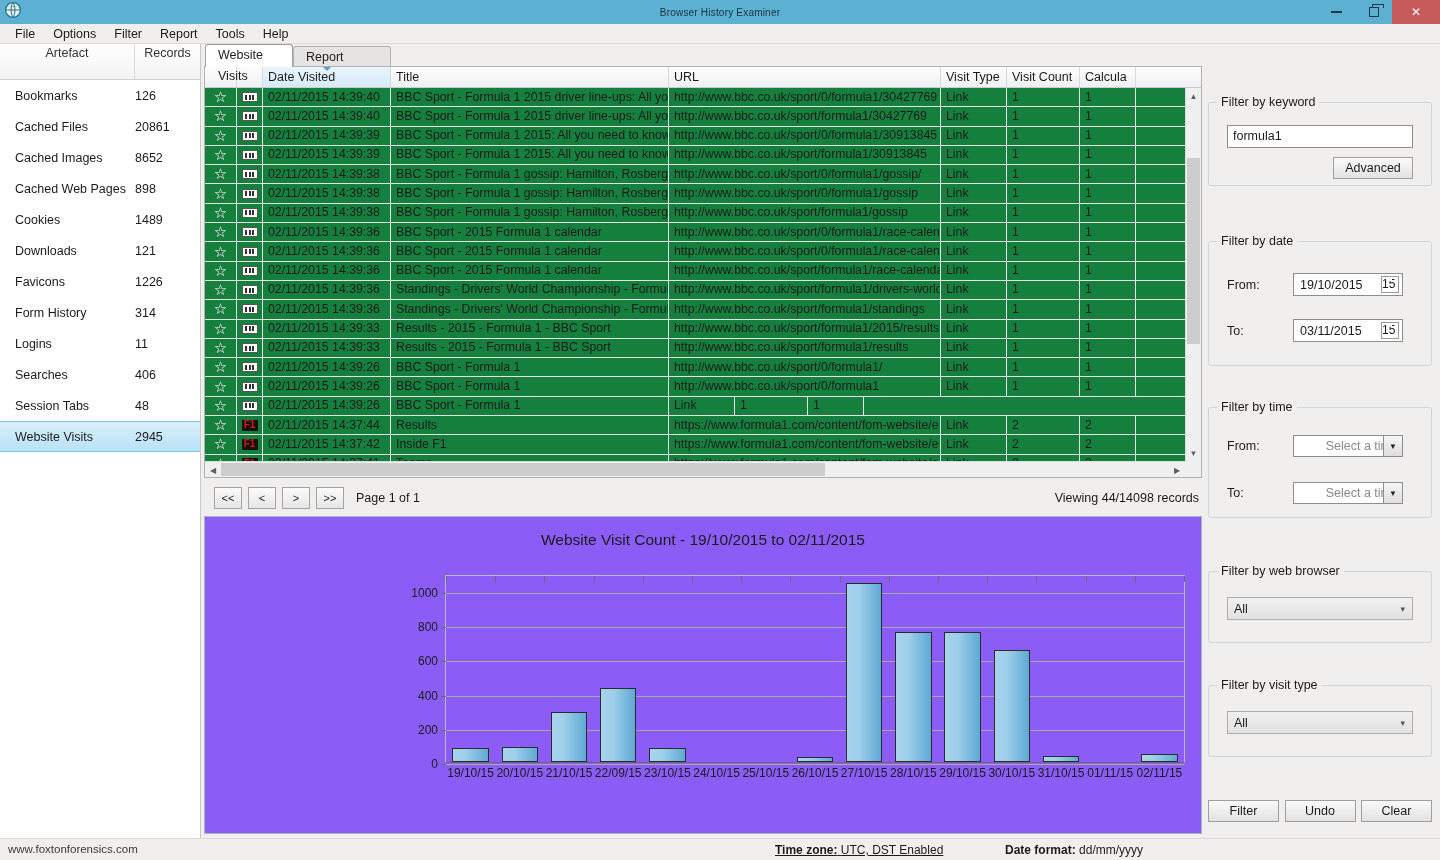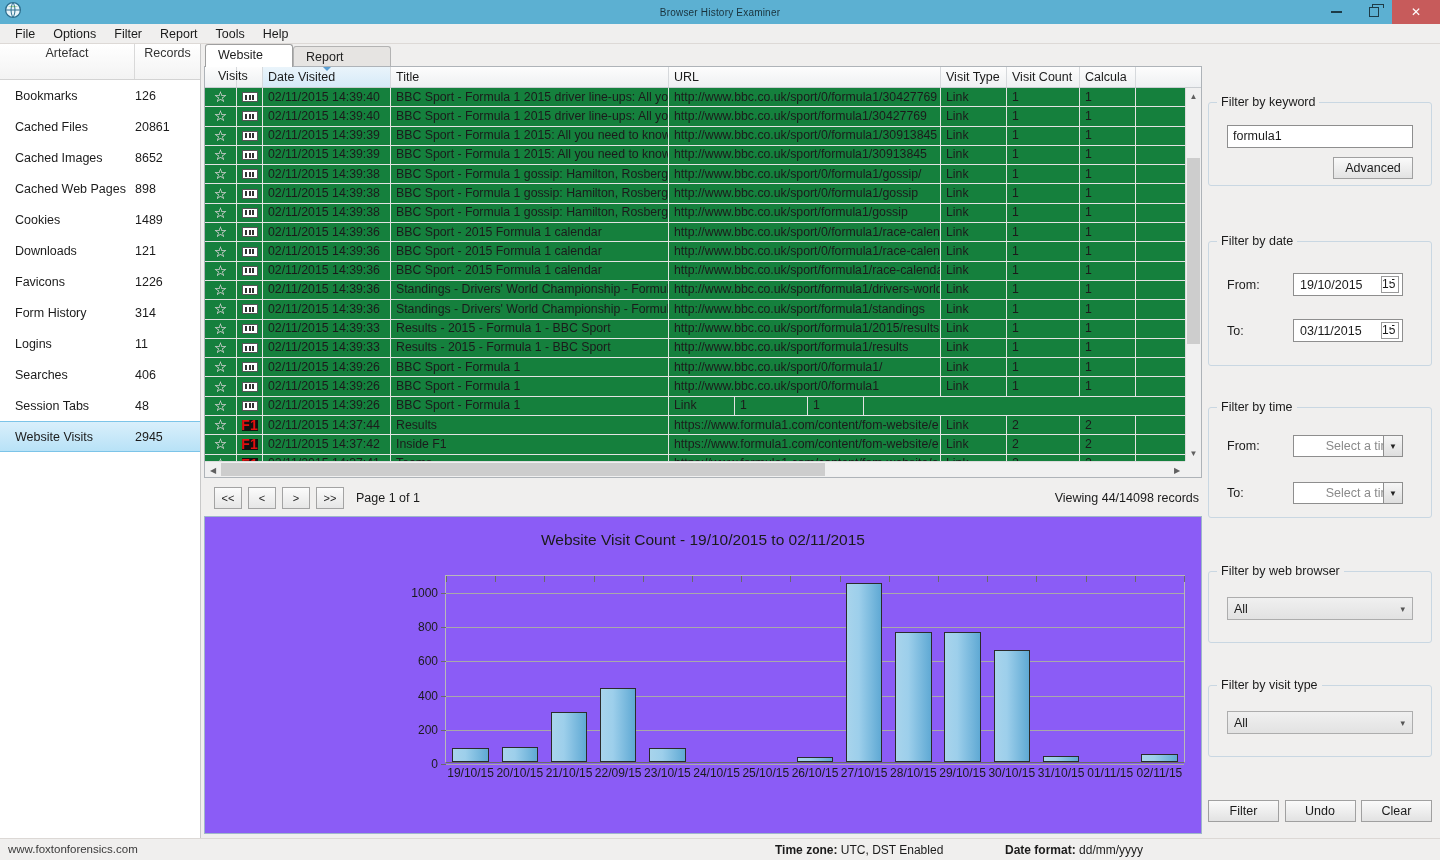--- a/index.html
+++ b/index.html
@@ -85,21 +85,21 @@
   #grid-body { position:absolute; top:21px; left:0; right:16px; bottom:16px; overflow:hidden; }
   .grow { display:flex; height:19.3px; border-bottom:1px solid #e3e3e3; align-items:center; }
   .gc { font-size:12.3px; line-height:18px; padding-left:5px; border-right:1px solid #e3e3e3;
     overflow:hidden; white-space:nowrap; height:19.3px; }
   .gc.c-star,.gc.c-ico { padding:0; display:flex; align-items:center; justify-content:center; }
   .star { color:#d9d9d9; font-size:15px; text-shadow:0 0 0 #bbb; }
   .badge-abc { width:16px;height:10px;background:#fff;border:1px solid #555;
     display:flex;align-items:center;justify-content:center; }
   .badge-abc i { display:block;width:2px;height:5px;background:#333;margin:0 .7px;font-style:normal; }
   .badge-f1 { width:16px;height:11px;background:#111;display:flex;align-items:center;justify-content:center; }
-  .badge-f1 b { color:#e2100f; font-size:14px; line-height:1; }
+  .badge-f1 b { color:#e2100f; font-size:10px; line-height:1; }
 
   
   #vscroll { position:absolute; right:0; top:21px; bottom:16px; width:16px;
     background:#f0f0f0; border-left:1px solid #dcdcdc; }
   #vscroll .arr { height:16px; display:flex; align-items:center; justify-content:center;
     font-size:8px; color:#606060; }
   #vscroll .thumb { position:absolute; left:1px; right:1px; top:70px; height:186px; background:#cdcdcd; }
   #hscroll { position:absolute; left:0; right:16px; bottom:0; height:16px; background:#f0f0f0;
     border-top:1px solid #dcdcdc; }
   #hscroll .arr { position:absolute; width:16px; height:16px; top:0; display:flex;
@@ -155,21 +155,21 @@
     background:linear-gradient(#f6f6f6,#dedede); border-left:1px solid #8e8e8e;
     display:flex; align-items:center; justify-content:center; font-size:8px; color:#222; }
   .combo { height:23px; background:linear-gradient(#f0f0f0,#e2e2e2); border:1px solid #adadad;
     display:flex; align-items:center; padding-left:6px; font-size:12.5px; position:relative; }
   .combo .chev { position:absolute; right:7px; font-size:9px; color:#555; }
 
   
   #statusbar { position:absolute; left:0; right:0; bottom:0; height:22px;
     background:#f0efee; border-top:1px solid #dcd8d5; font-size:12px; }
   #statusbar .left { position:absolute; left:8px; top:4px; color:#3a3a3a; font-size:11.5px; }
-  #statusbar .mid { position:absolute; left:775px; top:4px; }
+  #statusbar .mid { position:absolute; left:775px; top:4px;text-decoration:underline; }
   #statusbar .mid2 { position:absolute; left:1005px; top:4px; }
   #statusbar b { font-weight:bold; }
 </style>
 </head>
 <body>
 
 <div id="titlebar">
   <span class="app-icon">
     <svg width="18" height="18" viewBox="0 0 18 18">
       <circle cx="9" cy="9" r="7.4" fill="#e9f4fa" stroke="#2c6f8f" stroke-width="1.3"></circle>

